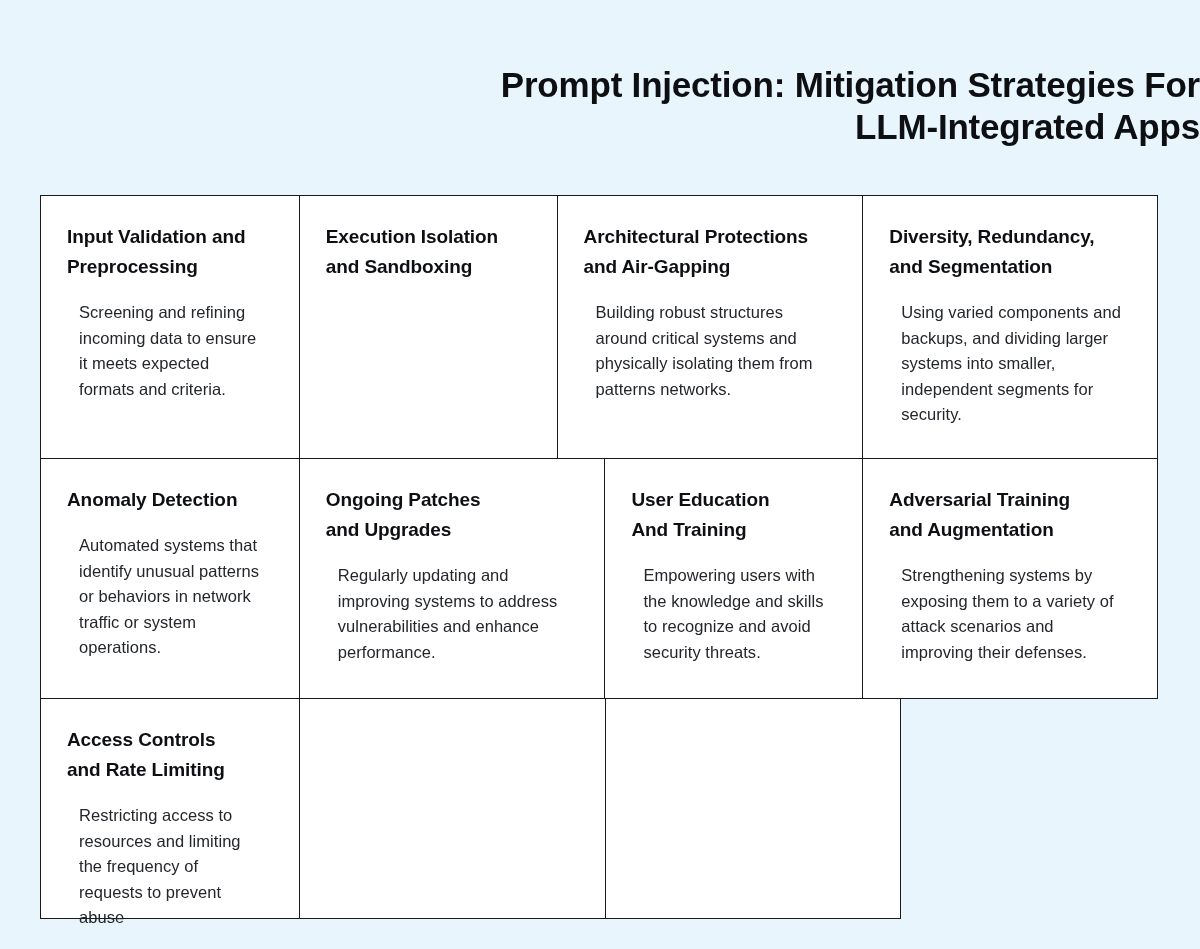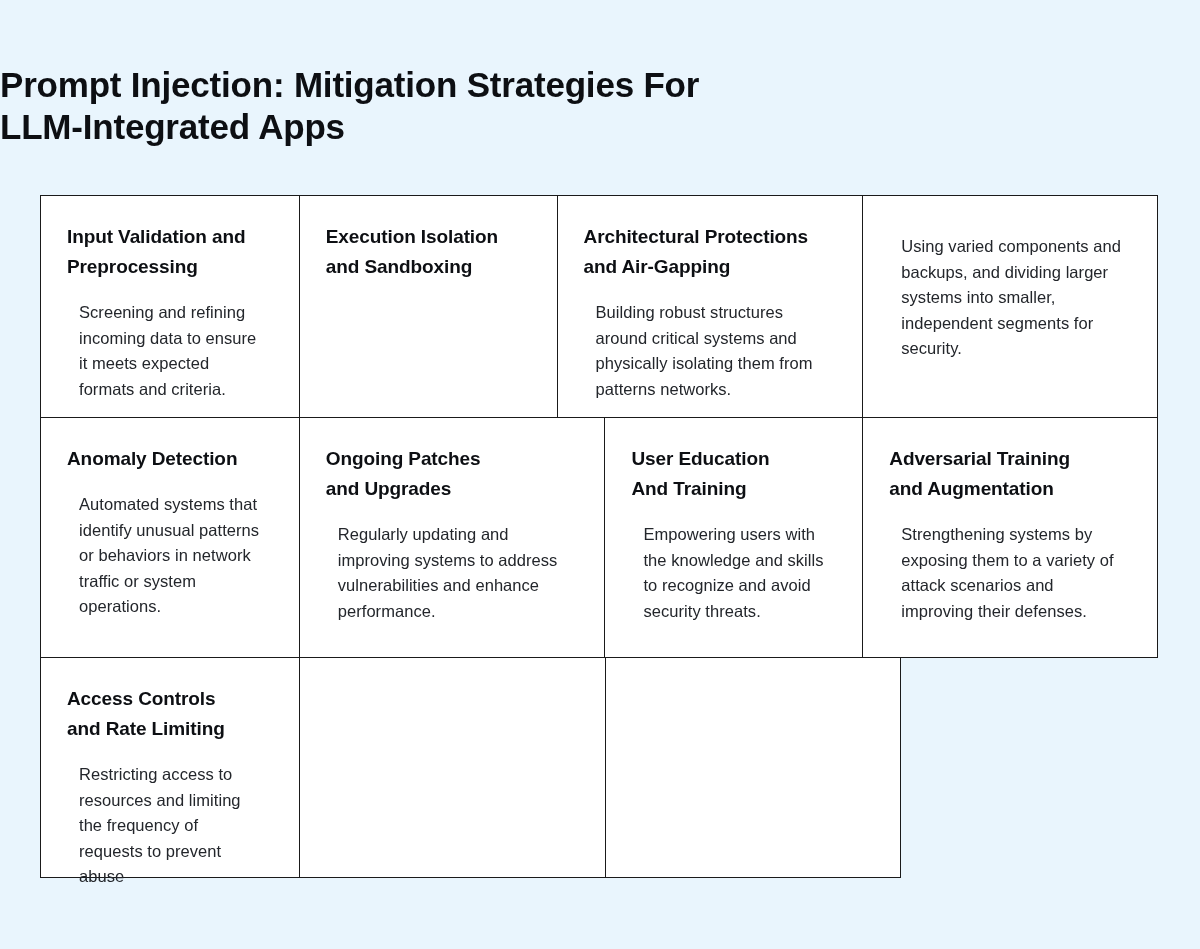--- a/index.html
+++ b/index.html
@@ -22,21 +22,21 @@
     height: 949px;
     box-sizing: border-box;
   }
 
   
   .title-block {
     position: absolute;
     left: 0;
     top: 64px;
     width: 1200px;
-    text-align: left;
+    text-align: right;
   }
   .title-line {
     display: block;
     font-size: 35px;
     font-weight: bold;
     line-height: 42px;
     letter-spacing: -0.2px;
     color: #0d0f13;
   }
 
@@ -60,21 +60,21 @@
     border-right: 1.4px solid #1a1a1a;
     border-bottom: 1.4px solid #1a1a1a;
     box-sizing: border-box;
     padding: 26px 24px 22px 26px;
   }
   .cell.col-0 { width: 259px; }
   .cell.col-1 { width: 258px; }
   .cell.col-2 { width: 306px; }
   .cell.col-3 { width: 295px; }
 
-  .row-0 .cell { height: 222px; }
+  .row-0 .cell { height: 263px; }
   .row-1 .cell { height: 240px; }
   .row-2 .cell { height: 220px; }
 
   .cell-title {
     font-size: 19px;
     font-weight: bold;
     line-height: 30px;
     color: #0d0f13;
     margin: 0 0 18px 0;
     letter-spacing: -0.1px;
@@ -109,20 +109,22 @@
       <div class="cell col-1">
         <div class="cell-title">Execution Isolation
 and Sandboxing</div>
       </div>
       <div class="cell col-2">
         <div class="cell-title">Architectural Protections
 and Air-Gapping</div>
         <div class="cell-body">Building robust structures around critical systems and physically isolating them from patterns networks.</div>
       </div>
       <div class="cell col-3">
+        <div class="cell-title">Diversity, Redundancy,
+and Segmentation</div>
         <div class="cell-body">Using varied components and backups, and dividing larger systems into smaller, independent segments for security.</div>
       </div>
     </div>
 
     <div class="grid-row row-1">
       <div class="cell col-0">
         <div class="cell-title">Anomaly Detection
 </div>
         <div class="cell-body">Automated systems that identify unusual patterns or behaviors in network traffic or system operations.</div>
       </div>

